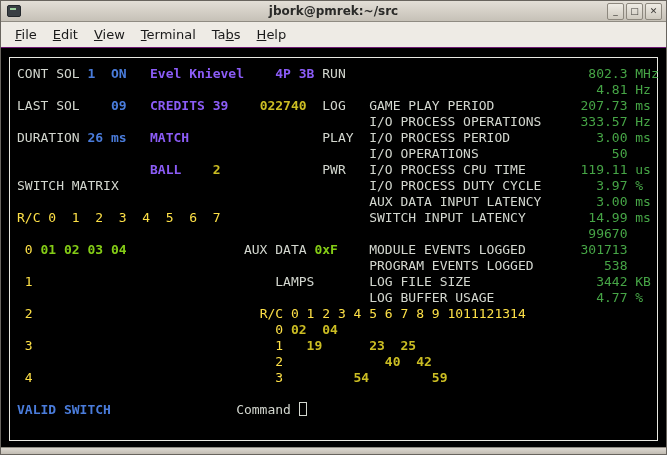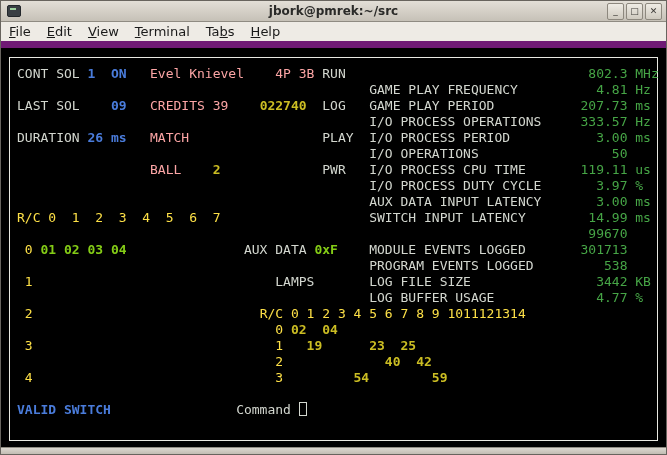--- a/index.html
+++ b/index.html
@@ -26,40 +26,40 @@
   .win-icon::after {
     content:""; position:absolute; left:2px; top:2px; width:6px; height:2px; background:#9fd3a0;
   }
   .win-buttons { position:absolute; right:4px; top:2px; display:flex; gap:2px; z-index:2; }
   .win-btn {
     width:17px; height:17px; border:1px solid #8d887e; border-radius:2px;
     background:linear-gradient(#efece5,#cfcabf);
     font-size:9px; color:#3c3a36; text-align:center; line-height:15px; cursor:default;
   }
   .menubar {
-    height:26px; background:#eeebe5; border-bottom:7px solid #701a75;
-    display:flex; align-items:center; 
+    height:26px; background:#eeebe5; border-bottom:1px solid #701a75;
+    display:flex; align-items:center; padding-left:6px;
   }
   .menu-item {
     font-size:13px; color:#1a1a1a; padding:4px 8px; cursor:default;
   }
   .mkey { text-decoration:underline; }
   .term {
     position:relative; height:399px; background:#000;
     font-family:"DejaVu Sans Mono","Liberation Mono",monospace;
     font-size:13px; line-height:16px;
   }
   .frame {
     position:absolute; left:8px; top:9px; width:649px; height:384px;
     border:1px solid #e9e9e2;
   }
   .t { position:absolute; top:calc(var(--r)*16px + 18px); left:calc(16px + var(--c)*1ch); white-space:pre; }
   .val { left:calc(16px + 78ch); transform:translateX(-100%); }
   .gy { color:#d3d7cf; }
-  .wh { color:#fca5a5; font-weight:normal; }
+  .wh { color:#8b5cf6; font-weight:bold; }
   .bl { color:#fde047; }
   .blb { color:#4a7cdb; font-weight:bold; }
   .rd { color:#84cc16; font-weight:bold; }
   .yl { color:#cbbd23; font-weight:bold; }
   .gn { color:#46a546; }
   .cursor {
     position:absolute; top:calc(var(--r)*16px + 18px); left:calc(16px + var(--c)*1ch);
     width:8px; height:14px; border:1px solid #d3d7cf;
   }
   .bottom-strip {
@@ -111,20 +111,21 @@
     <span class="t gy" style="--r:4;--c:0">DURATION</span>
     <span class="t blb" style="--r:4;--c:9">26</span>
     <span class="t blb" style="--r:4;--c:12">ms</span>
     <span class="t wh" style="--r:4;--c:17">MATCH</span>
     <span class="t gy" style="--r:4;--c:39">PLAY</span>
 
     <span class="t wh" style="--r:6;--c:17">BALL</span>
     <span class="t yl" style="--r:6;--c:25">2</span>
     <span class="t gy" style="--r:6;--c:39">PWR</span>
 
+    <span class="t gy" style="--r:7;--c:0">SWITCH MATRIX</span>
     <span class="t bl" style="--r:9;--c:0">R/C 0  1  2  3  4  5  6  7</span>
 
     <span class="t bl" style="--r:11;--c:1">0</span>
     <span class="t rd" style="--r:11;--c:3">01</span>
     <span class="t rd" style="--r:11;--c:6">02</span>
     <span class="t rd" style="--r:11;--c:9">03</span>
     <span class="t rd" style="--r:11;--c:12">04</span>
     <span class="t gy" style="--r:11;--c:29">AUX DATA</span>
     <span class="t rd" style="--r:11;--c:38">0xF</span>
 
@@ -153,21 +154,20 @@
     <span class="t yl" style="--r:19;--c:43">54</span>
     <span class="t yl" style="--r:19;--c:53">59</span>
 
     <span class="t blb" style="--r:21;--c:0">VALID SWITCH</span>
     <span class="t gy" style="--r:21;--c:28">Command</span>
     <div class="cursor" style="--r:21;--c:36"></div>
 
     <span class="t gn val" style="--r:0">802.3</span>
     <span class="t gn" style="--r:0;--c:79">MHz</span>
 
-    <span class="t gy" style="--r:1;--c:45">GAME PLAY FREQUENCY</span>
     <span class="t gn val" style="--r:1">4.81</span>
     <span class="t gn" style="--r:1;--c:79">Hz</span>
 
     <span class="t gy" style="--r:2;--c:45">GAME PLAY PERIOD</span>
     <span class="t gn val" style="--r:2">207.73</span>
     <span class="t gn" style="--r:2;--c:79">ms</span>
 
     <span class="t gy" style="--r:3;--c:45">I/O PROCESS OPERATIONS</span>
     <span class="t gn val" style="--r:3">333.57</span>
     <span class="t gn" style="--r:3;--c:79">Hz</span>

